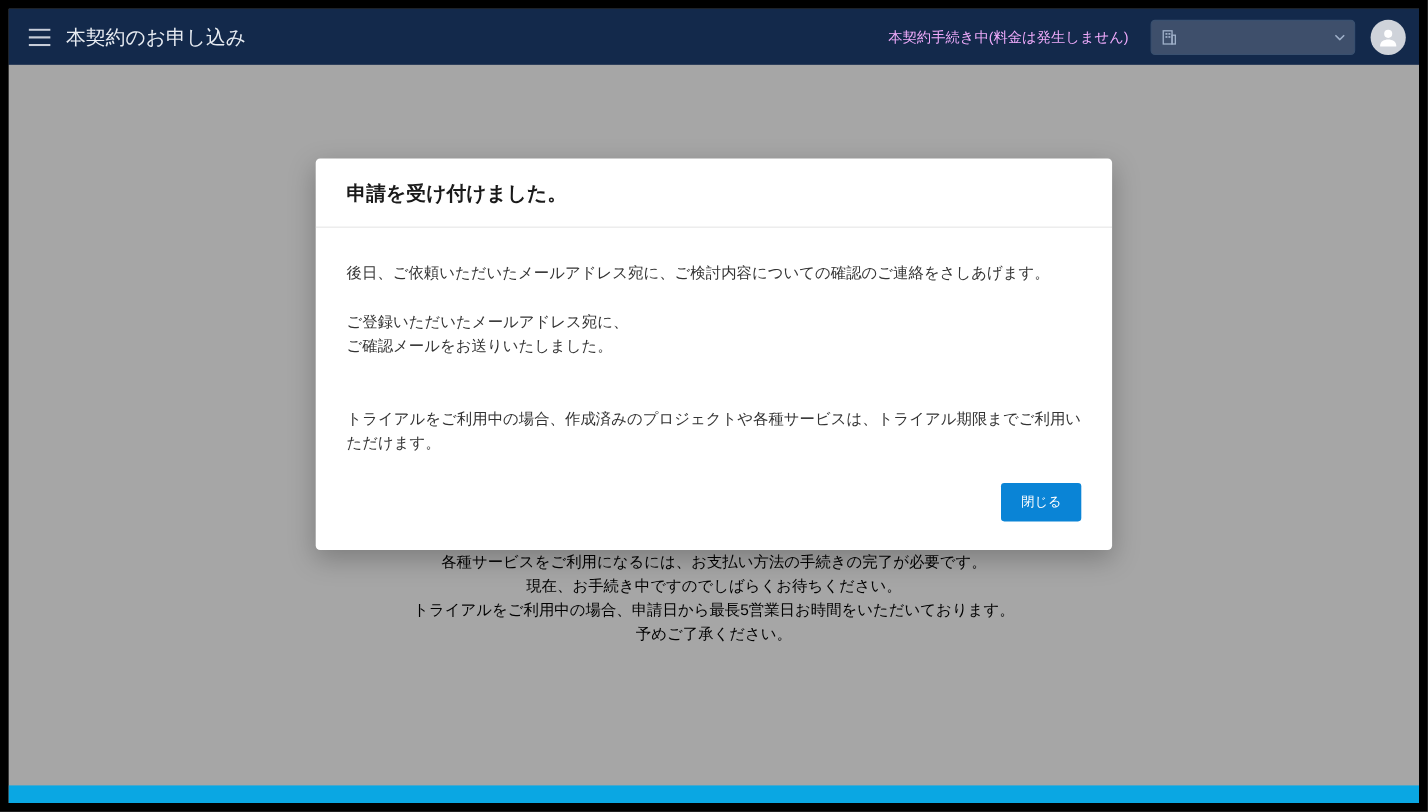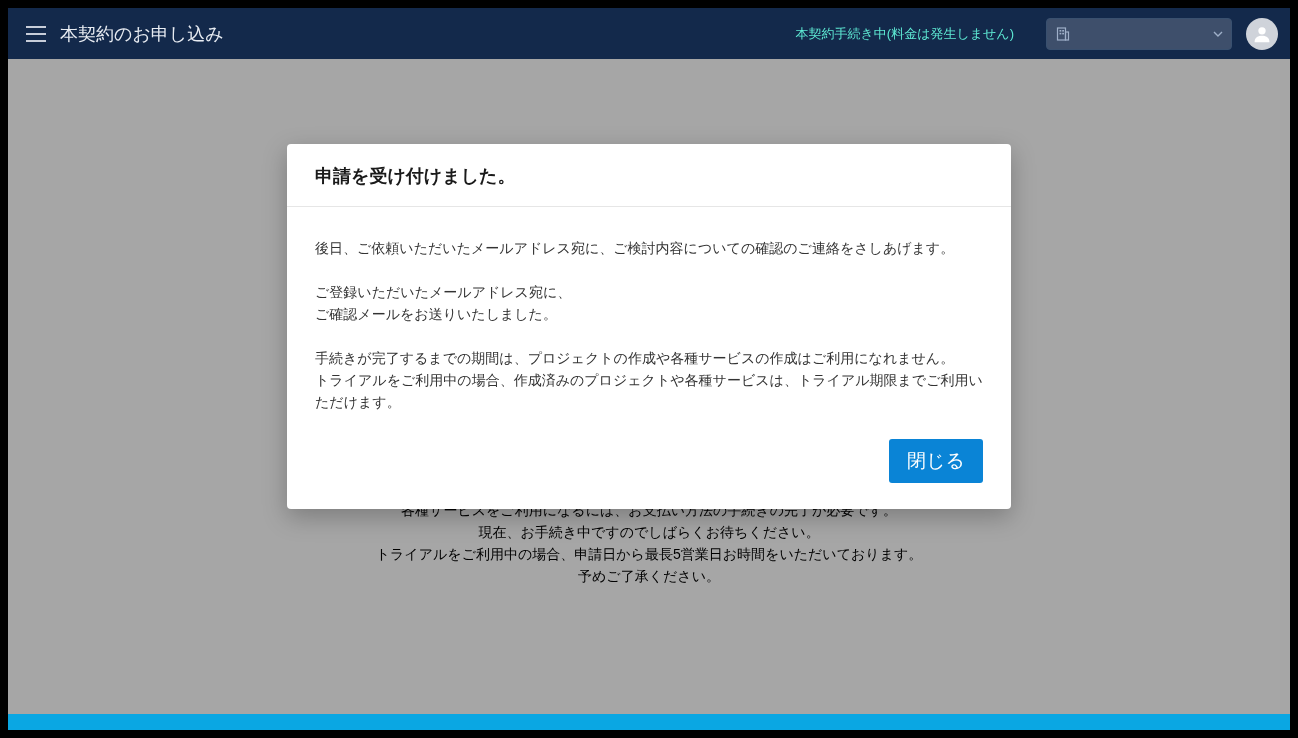--- a/index.html
+++ b/index.html
@@ -35,22 +35,22 @@
     }
     .page-title {
       font-size: 18px;
       font-weight: 400;
       color: #e8ecf2;
       margin-left: 4px;
     }
     .header-spacer { flex: 1; }
     .header-status {
       font-size: 13px;
-      color: #5eead4;
-      margin-right: 32px;
+      color: #f0abfc;
+      margin-right: 20px;
     }
     .org-select {
       width: 186px;
       height: 32px;
       background: #3e4f6b;
       border: 1px solid #39506f;
       border-radius: 4px;
       display: flex;
       align-items: center;
       padding: 0 8px;
@@ -117,21 +117,21 @@
     .modal-body p { margin-bottom: 22px; }
     .modal-body p:last-child { margin-bottom: 8px; }
     .modal-actions {
       display: flex;
       justify-content: flex-end;
       padding: 6px 28px 26px;
     }
     .btn-primary {
       background: #0a84d6;
       color: #fff;
-      font-size: 19px;
+      font-size: 12px;
       border: none;
       border-radius: 3px;
       padding: 9px 18px;
       cursor: pointer;
     }
 
     svg { display: block; }
   </style>
 </head>
 <body>
@@ -196,21 +196,21 @@
       </div>
       <div class="modal-body">
         <p>
           <span>後日、ご依頼いただいたメールアドレス宛に、ご検討内容についての確認のご連絡をさしあげます。</span>
         </p>
         <p>
           <span>ご登録いただいたメールアドレス宛に、</span><br>
           <span>ご確認メールをお送りいたしました。</span>
         </p>
         <p>
-          <span>手続きが完了するまでの期間は、プロジェクトの作成や各種サービスの作成はご利用になれません。</span><br>
+          <br>
           <span>トライアルをご利用中の場合、作成済みのプロジェクトや各種サービスは、トライアル期限までご利用いただけます。</span>
         </p>
       </div>
       <div class="modal-actions">
         <button class="btn-primary">閉じる</button>
       </div>
     </div>
 
     <div class="bottom-bar"></div>
   </div>

